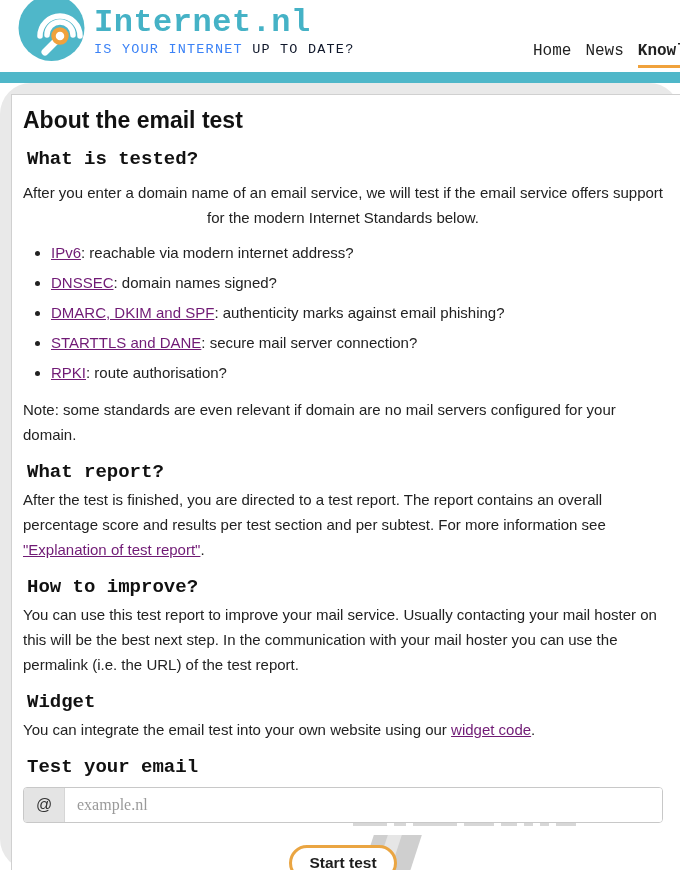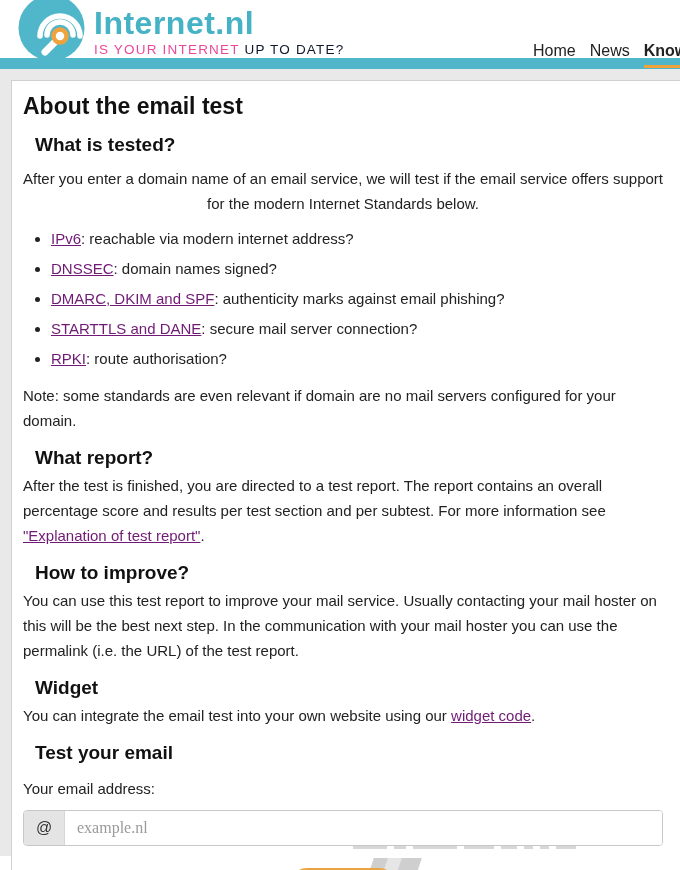--- a/index.html
+++ b/index.html
@@ -5,55 +5,55 @@
   * { box-sizing: border-box; margin: 0; padding: 0; }
   html,body { width:680px; height:870px; overflow:hidden; }
   body {
     font-family: "Liberation Sans", sans-serif;
     background:#ffffff;
     position:relative;
     color:#222;
   }
 
   
-  .site-header { position:relative; height:58px; background:#fff; }
+  .site-header { position:relative; height:72px; background:#fff;font-family:Liberation Mono, monospace; }
   .logo { position:absolute; left:17px; top:0; display:flex; align-items:flex-start; cursor:pointer; }
   .logo-icon { width:68px; height:68px; margin-top:-7px; flex:0 0 auto; }
   .logo-text { margin-left:9px; margin-top:5px; }
   .brand {
     display:block;
     font-size:32px; font-weight:bold; letter-spacing:0.5px;
     color:#45b2c6; line-height:36px;
   }
   .tagline { display:block; font-size:13.5px; letter-spacing:1.2px; margin-top:1px; white-space:nowrap; }
-  .tagline .t-left  { color:#ec4899; }
+  .tagline .t-left  { color:#3b82f6; }
   .tagline .t-right { color:#0f172a; }
 
   .main-nav {
     position:absolute; left:533px; top:42px;
     display:flex; gap:14px; white-space:nowrap;
     font-size:16px; color:#222;
   }
   .nav-item { cursor:pointer; padding-bottom:5px; }
   .nav-item.active { font-weight:bold; border-bottom:3px solid #f0a23c; }
 
   .teal-bar { height:11px; background:#4fb7c9; width:680px; }
 
   
-  .page-body { background:#e9e9e9; height:787px; padding-top:11px; }
+  .page-body { background:#e9e9e9; height:787px; padding-top:11px;border-radius:31px; }
   .card {
     margin-left:11px;
     width:672px; min-height:790px;
     background:#fff;
     border:1px solid #d0d0d0; border-right:none;
     padding:6px 20px 30px 11px;
   }
 
   h1 { font-size:23px; color:#111; margin:6px 0 10px; }
-  h2 { font-size:19px; color:#111; margin:14px 12px 4px; }
+  h2 { font-size:19px; color:#111; margin:14px 4px 4px;font-family:Liberation Mono, monospace; }
   p  { font-size:15px; line-height:25px; margin:2px 0 0; }
   .intro { margin-top:10px;text-align:center; }
   .note  { margin-top:16px; }
 
   ul.std-list { margin:14px 0 0 0; padding-left:28px; }
   ul.std-list li { font-size:15px; line-height:17px; margin-bottom:13px; }
 
   a.tlink { color:#701a75; text-decoration:underline; cursor:pointer; }
 
   .email-label { font-size:15px; margin-top:12px; }
@@ -147,21 +147,20 @@
     <h2>What report?</h2>
     <p><span>After the test is finished, you are directed to a test report. The report contains an overall percentage score and results per test section and per subtest. For more information see </span><a class="tlink">"Explanation of test report"</a><span>.</span></p>
 
     <h2>How to improve?</h2>
     <p>You can use this test report to improve your mail service. Usually contacting your mail hoster on this will be the best next step. In the communication with your mail hoster you can use the permalink (i.e. the URL) of the test report.</p>
 
     <h2>Widget</h2>
     <p><span>You can integrate the email test into your own website using our </span><a class="tlink">widget code</a><span>.</span></p>
 
     <h2>Test your email</h2>
-    <p class="email-label">Your email address:</p>
 
     <div class="input-group">
       <span class="input-prefix">@</span>
       <input class="email-input" type="text" placeholder="example.nl" style="">
     </div>
 
     <div class="artifact-row">
       <span style="width:34px"></span><span style="width:12px"></span><span style="width:44px"></span><span style="width:30px"></span><span style="width:16px"></span><span style="width:9px"></span><span style="width:9px"></span><span style="width:20px"></span>
     </div>
 

